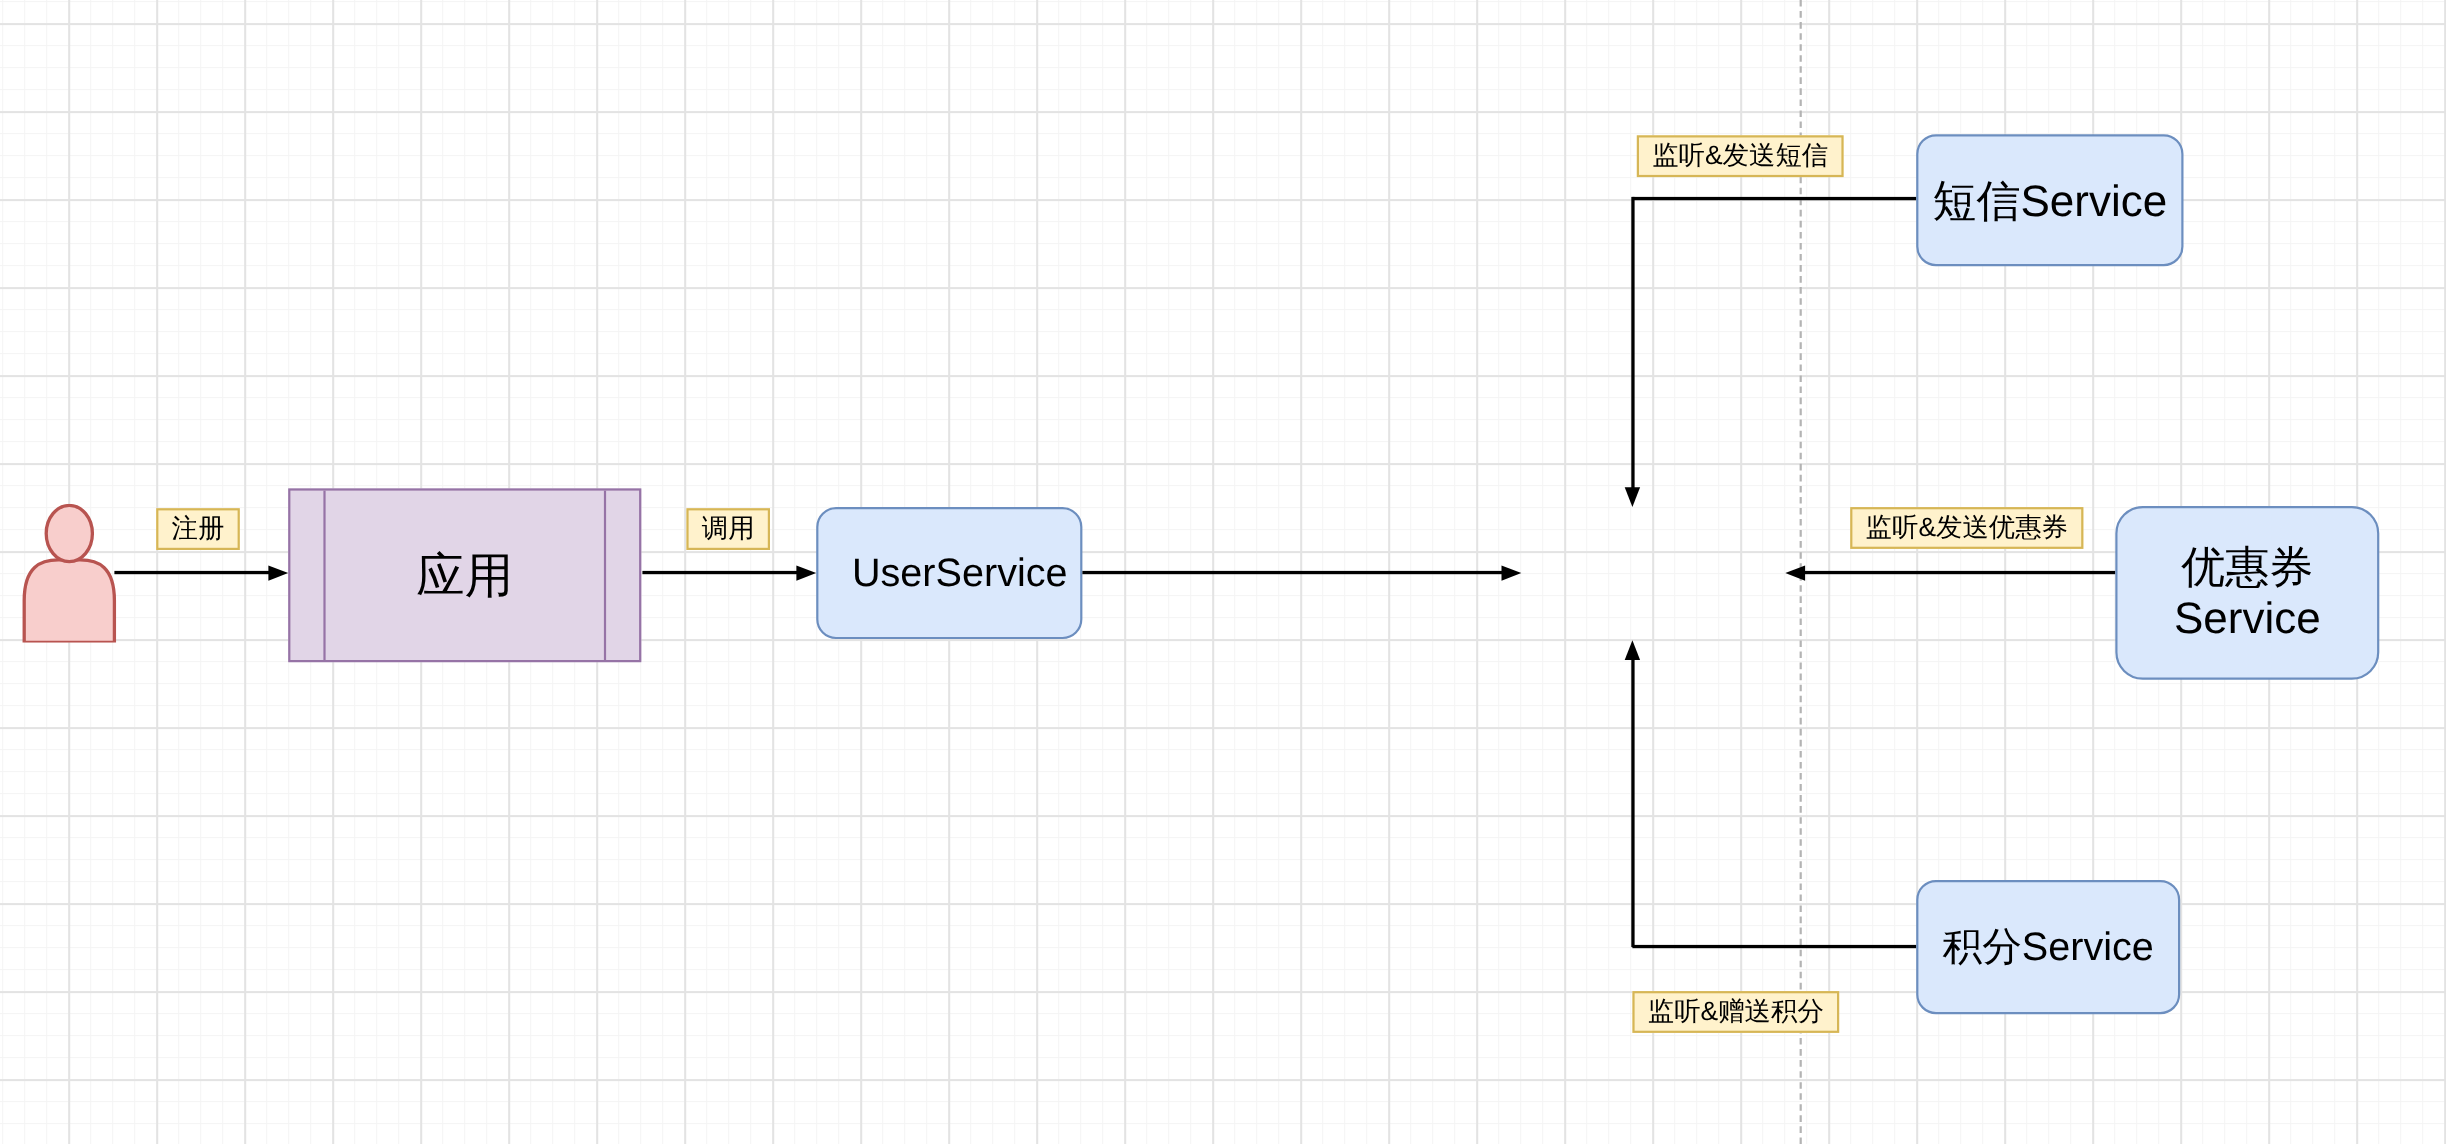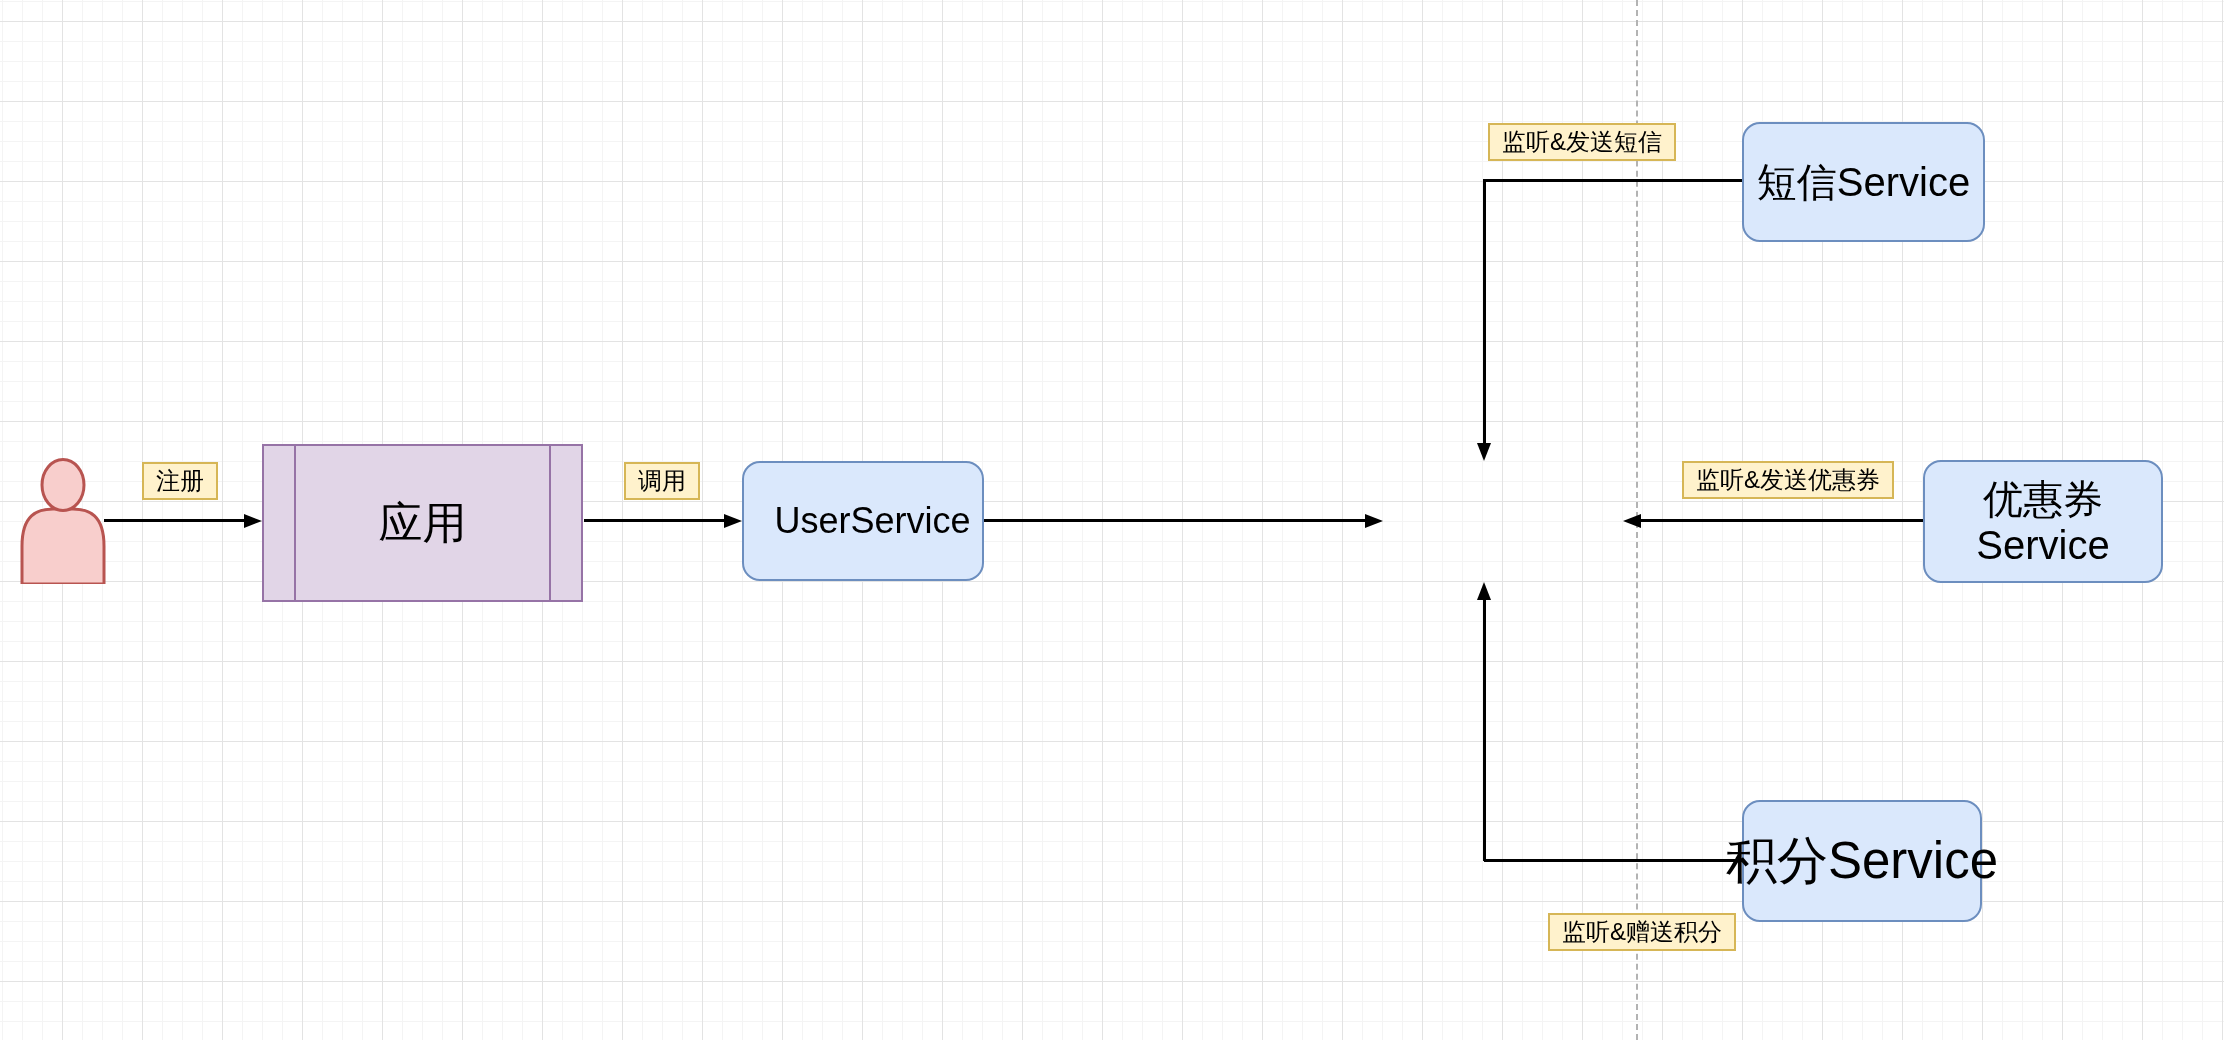--- a/index.html
+++ b/index.html
@@ -129,29 +129,29 @@
   <div class="node node-blue" style="left:1742px; top:122px; width:243px; height:120px; font-size:40px;justify-content:center;">
     <span>短信Service</span>
   </div>
 
   <div>
     <div class="seg seg-h" style="left:1639px; top:519px; width:284px;"></div>
     <div class="arrow arrow-left" style="left:1623px; top:514px;"></div>
   </div>
   <div class="edge-label" style="left:1682px; top:461px;">监听&amp;发送优惠券</div>
 
-  <div class="node node-blue" style="left:1923px; top:460px; width:240px; height:123px; font-size:40px; line-height:46px;">
+  <div class="node node-blue" style="left:1923px; top:460px; width:240px; height:158px; font-size:40px; line-height:46px;border-radius:25px;">
     <span>优惠券</span>
     <span>Service</span>
   </div>
 
   <div>
     <div class="seg seg-h" style="left:1484px; top:859px; width:258px;"></div>
     <div class="seg seg-v" style="left:1483px; top:599px; height:262px;"></div>
     <div class="arrow arrow-up" style="left:1477px; top:582px;"></div>
   </div>
-  <div class="edge-label" style="left:1548px; top:901px;margin-top:12px;">监听&amp;赠送积分</div>
+  <div class="edge-label" style="left:1484px; top:901px;">监听&amp;赠送积分</div>
 
-  <div class="node node-blue" style="left:1742px; top:800px; width:240px; height:122px; font-size:51px;">
+  <div class="node node-blue" style="left:1742px; top:800px; width:240px; height:122px; font-size:36px;">
     <span>积分Service</span>
   </div>
 
 </div>
 
 </body></html>

